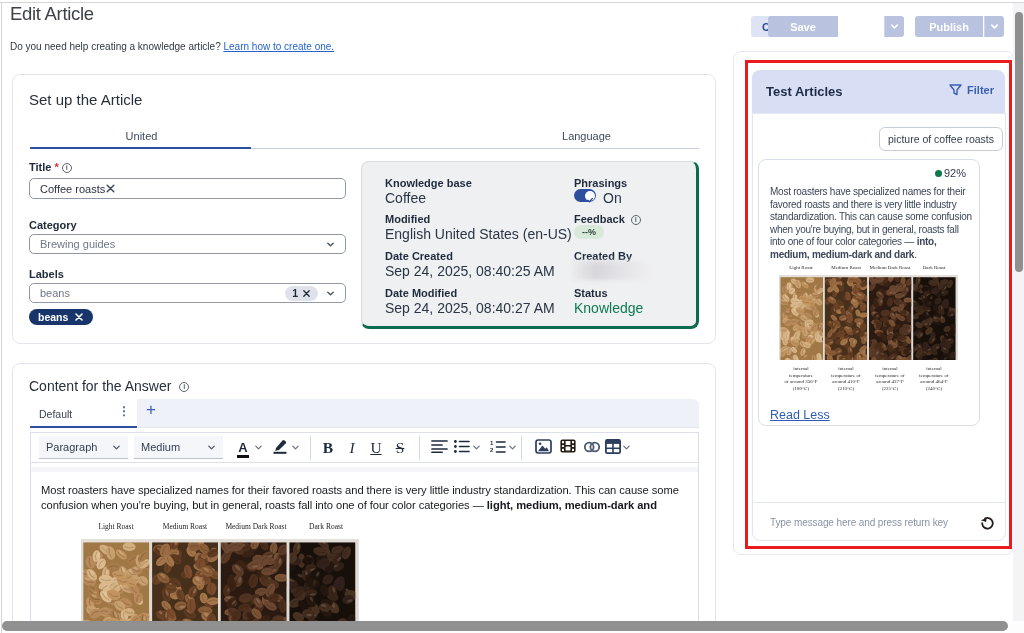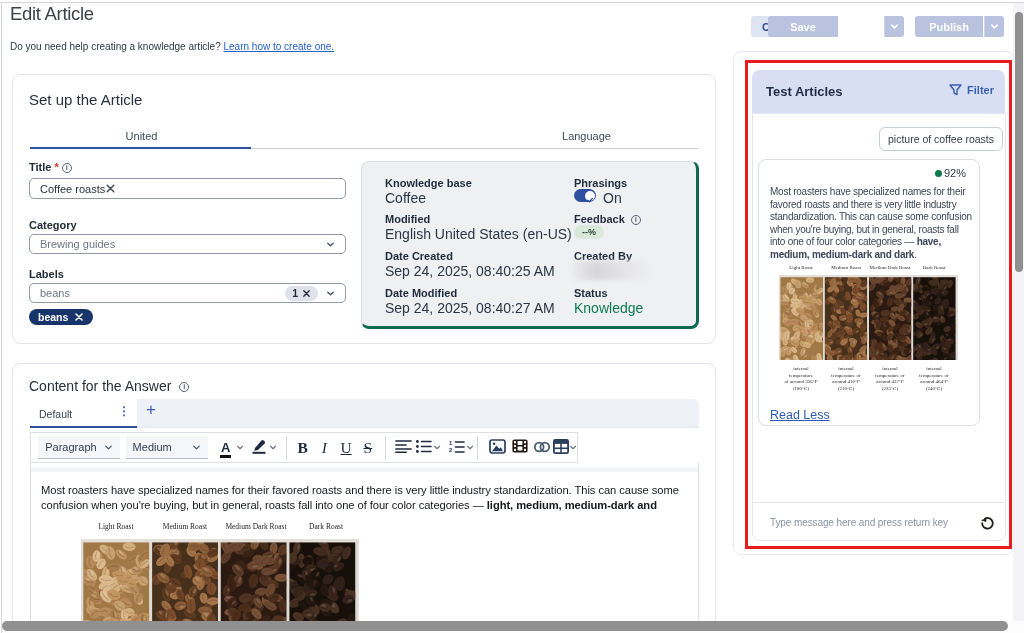--- a/index.html
+++ b/index.html
@@ -48,21 +48,21 @@
 .info{display:inline-block;width:10px;height:10px;border:1px solid #5a6370;border-radius:50%;
  font-size:7.5px;line-height:8px;text-align:center;color:#5a6370;font-weight:700;vertical-align:1px}
 .req{color:#d93025;font-weight:700}
 
 .tabstrip{left:17px;top:35px;width:669px;height:29px;background:#eef1f7;border-radius:6px 6px 0 0;border-bottom:1px solid #e2e6ee}
 .dtab{position:absolute;left:0;top:0;width:107px;height:29px;background:#fff;
  font-size:10.5px;color:#3a4354;display:flex;align-items:center;padding-left:9px}
 .dtabline{position:absolute;left:0;top:27px;width:107px;height:2px;background:#2e4e9e}
 .dots{position:absolute;left:88px;top:5px;color:#3a5fae;font-size:12px;letter-spacing:0;font-weight:700}
 .plus{position:absolute;left:116px;top:1px;color:#3a5fae;font-size:17px;font-weight:400}
-.toolbar{left:17px;top:68px;width:548px;height:31px;background:#fff;border:1px solid #dcdfe7;
+.toolbar{left:17px;top:68px;width:669px;height:31px;background:#fff;border:1px solid #dcdfe7;
  display:flex;align-items:center}
 .editorbox{left:17px;top:99px;width:669px;height:191px;border:1px solid #dcdfe7;border-top:none;background:#fff}
 .sel{height:23px;background:#f4f6f9;border-bottom:1px solid #b9c0cc;display:flex;align-items:center;
  justify-content:space-between;font-size:11px;color:#333e52;padding:0 7px}
 .tbtn{font-size:14px;color:#1e2a3e;text-align:center}
 .sf{font-family:'Liberation Serif',serif;font-size:15.5px}
 .tdiv{width:1px;height:24px;background:#d4d8e0}
 
 .etext{font-size:11.2px;color:#16191d;letter-spacing:-0.07px;line-height:14.5px;white-space:nowrap}
 .serif-lbl{font-family:"Liberation Serif",serif;color:#1c1c1c;position:absolute;
@@ -3370,21 +3370,21 @@
       </svg> Filter</div>
   </div>
 <div id="convo" class="a">
  <div class="qchip">picture of coffee roasts</div>
  <div id="acard">
   <div class="score"><span class="dot"></span>92%</div>
   <div class="ptext">Most roasters have specialized names for their<br>
 favored roasts and there is very little industry<br>
 standardization. This can cause some confusion<br>
 when you're buying, but in general, roasts fall<br>
-into one of four color categories — <b>have,</b><br>
+into one of four color categories — <b>into,</b><br>
 <b>medium, medium-dark and dark</b>.</div>
   <div class="cap" style="left:42px;top:104px">Light Roast</div>
   <div class="cap" style="left:87px;top:104px">Medium Roast</div>
   <div class="cap" style="left:131px;top:104px">Medium Dark Roast</div>
   <div class="cap" style="left:175px;top:104px">Dark Roast</div>
   <div class="a" style="left:20px;top:115px;width:179px;height:85px;overflow:hidden">
     <svg width="179" height="132" viewBox="0 0 179 132">
           <use href="#tray"></use>
         </svg>
   </div>

